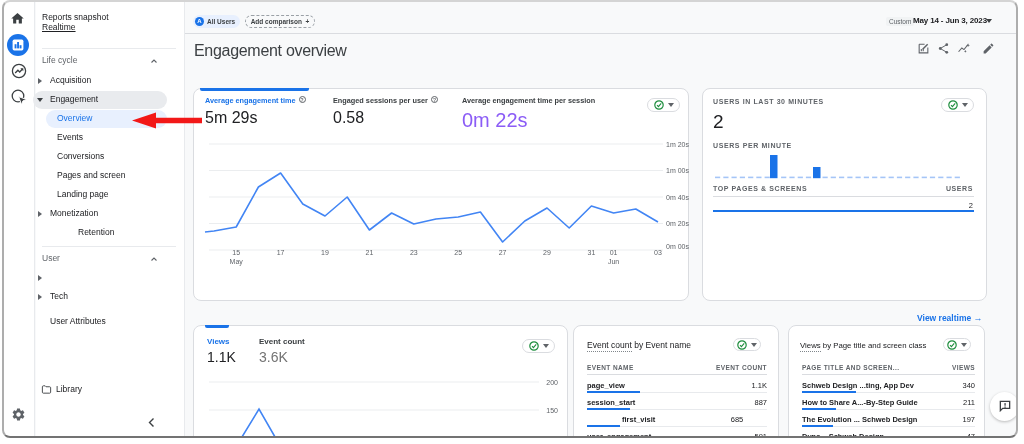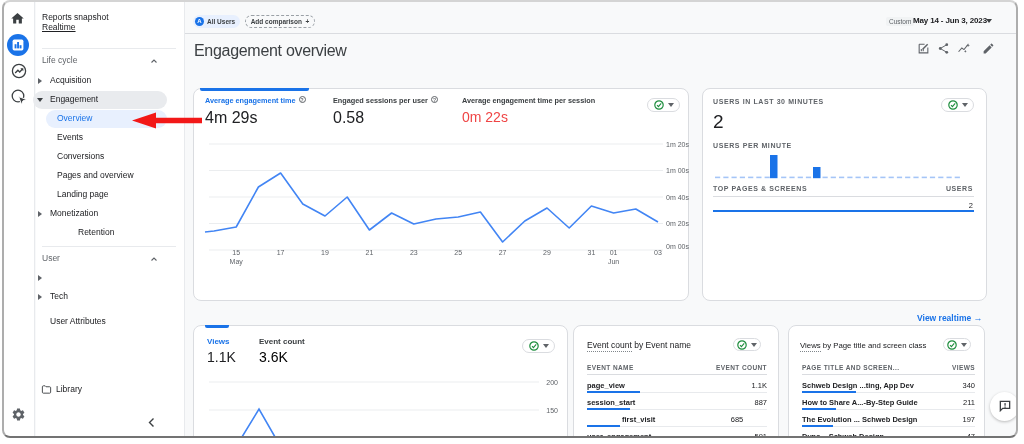--- a/index.html
+++ b/index.html
@@ -55,21 +55,21 @@
     </svg>
     <div class="tri" style="left:36px;top:78px;"></div>
     <div class="mitem" style="left:48px;top:75px;z-index:8;text-align:center;">Acquisition</div>
     <div class="abs" style="left:31px;top:91px;width:134px;height:18px;background:#e9ebee;border-radius:9px;z-index:7;"></div>
     <div class="trid" style="left:35px;top:98px;z-index:8;border-top-color:#3c4043;"></div>
     <div class="mitem" style="left:48px;top:94px;z-index:8;">Engagement</div>
     <div class="abs" style="left:44px;top:110px;width:121px;height:18px;background:#e8f0fe;border-radius:9px;z-index:7;"></div>
     <div class="mitem" style="left:55px;top:113px;z-index:8;color:#1a73e8;">Overview</div>
     <div class="mitem" style="left:55px;top:132px;z-index:8;">Events</div>
     <div class="mitem" style="left:55px;top:151px;z-index:8;">Conversions</div>
-    <div class="mitem" style="left:55px;top:170px;z-index:8;">Pages and overview</div>
+    <div class="mitem" style="left:55px;top:170px;z-index:8;">Pages and screen</div>
     <div class="mitem" style="left:55px;top:189px;z-index:8;">Landing page</div>
     <div class="tri" style="left:36px;top:211px;"></div>
     <div class="mitem" style="left:48px;top:208px;z-index:8;">Monetization</div>
     <div class="mitem" style="left:48px;top:227px;z-index:8;padding-left:28px;">Retention</div>
     <div class="abs" style="left:40px;top:246px;width:134px;height:1px;background:#e8eaed;z-index:8;"></div>
     <div class="sect" style="left:40px;top:253px;z-index:8;">User</div>
     <svg class="abs" style="left:148px;top:255px;z-index:8;" width="8" height="8" viewBox="0 0 8 8">
       <path d="M1.5 5.5 L4 3 L6.5 5.5" fill="none" stroke="#5f6368" stroke-width="1.1"></path>
     </svg>
     <div class="tri" style="left:36px;top:275px;"></div>
@@ -113,25 +113,25 @@
     <svg class="abs" style="left:955px;top:42px;z-index:3;" width="14" height="13" viewBox="0 0 24 24">
       <path fill="none" stroke="#5f6368" stroke-width="2" d="M2 18l6-7 4 3 7-9"></path>
       <path fill="#5f6368" d="M19.5 2.5l1 2.5 2.5 1-2.5 1-1 2.5-1-2.5L16 6l2.5-1zM14.5 14.5l.8 1.9 1.9.8-1.9.8-.8 1.9-.8-1.9-1.9-.8 1.9-.8z"></path>
     </svg>
     <svg class="abs" style="left:980px;top:42px;z-index:3;" width="13" height="13" viewBox="0 0 24 24">
       <path fill="#5f6368" d="M3 17.25V21h3.75L17.81 9.94l-3.75-3.75L3 17.25zM20.71 7.04c.39-.39.39-1.02 0-1.41l-2.34-2.34c-.39-.39-1.02-.39-1.41 0l-1.83 1.83 3.75 3.75 1.83-1.83z"></path>
     </svg>
     <div class="card" style="left:191px;top:88px;width:496px;height:213px;"></div>
     <div class="abs" style="left:198px;top:88px;width:109px;height:3px;background:#1a73e8;border-radius:0 0 2px 2px;z-index:2;"></div>
     <div class="abs" style="left:203px;top:96px;font-size:7.3px;color:#1a73e8;font-weight:bold;z-index:2;">Average engagement time<span style="display:inline-block;width:7px;height:7px;border:0.8px solid #5f6368;border-radius:50%;font-size:5px;color:#5f6368;text-align:center;line-height:6px;vertical-align:1px;margin-left:3px;font-weight:bold;">?</span></div>
-    <div class="abs" style="left:203px;top:109px;font-size:16px;color:#202124;z-index:2;">4m 29s</div>
+    <div class="abs" style="left:203px;top:109px;font-size:16px;color:#202124;z-index:2;">5m 29s</div>
     <div class="abs" style="left:331px;top:96px;font-size:7.3px;color:#3c4043;font-weight:bold;z-index:2;">Engaged sessions per user<span style="display:inline-block;width:7px;height:7px;border:0.8px solid #5f6368;border-radius:50%;font-size:5px;color:#5f6368;text-align:center;line-height:6px;vertical-align:1px;margin-left:3px;font-weight:bold;">?</span></div>
     <div class="abs" style="left:331px;top:109px;font-size:16px;color:#202124;z-index:2;">0.58</div>
     <div class="abs" style="left:460px;top:96px;font-size:7.3px;color:#3c4043;font-weight:bold;z-index:2;">Average engagement time per session</div>
-    <div class="abs" style="left:460px;top:109px;font-size:14px;color:#ef4444;z-index:2;">0m 22s</div>
+    <div class="abs" style="left:460px;top:109px;font-size:20px;color:#8b5cf6;z-index:2;">0m 22s</div>
     <div class="pill" style="left:645px;top:98px;width:33px;height:14px;">
 <svg width="10" height="10" viewBox="0 0 10 10">
         <circle cx="5" cy="5" r="4.2" fill="none" stroke="#1e8e3e" stroke-width="1.2"></circle>
         <path d="M3 5.2 L4.4 6.6 L7.2 3.4" fill="none" stroke="#1e8e3e" stroke-width="1.1"></path>
       </svg>
 <span class="caret"></span>
     </div>
     <svg class="abs" style="left:201px;top:130px;z-index:2;" width="490" height="142" viewBox="0 0 490 142">
 <line x1="6" x2="460" y1="14" y2="14" stroke="#ebedef" stroke-width="1"></line>
 <line x1="6" x2="460" y1="40.5" y2="40.5" stroke="#ebedef" stroke-width="1"></line>
@@ -206,21 +206,21 @@
     <div class="abs caps" style="left:871px;top:185px;width:100px;text-align:right;z-index:2;">USERS</div>
     <div class="abs" style="left:711px;top:196px;width:261px;height:1px;background:#dadce0;z-index:2;"></div>
     <div class="rval" style="left:911px;top:201px;width:60px;z-index:2;">2</div>
     <div class="abs" style="left:711px;top:210px;width:261px;height:2px;background:#1a73e8;z-index:2;"></div>
     <div class="abs" style="left:915px;top:279px;font-size:8.5px;color:#1a73e8;font-weight:bold;z-index:2;margin-top:34px;">View realtime <span style="font-size:9px;">→</span></div>
     <div class="card" style="left:191px;top:325px;width:375px;height:150px;"></div>
     <div class="abs" style="left:203px;top:325px;width:24px;height:3px;background:#1a73e8;border-radius:0 0 2px 2px;z-index:2;"></div>
     <div class="abs" style="left:205px;top:337px;font-size:8px;color:#1a73e8;font-weight:bold;z-index:2;">Views</div>
     <div class="abs" style="left:205px;top:349px;font-size:14px;color:#202124;z-index:2;">1.1K</div>
     <div class="abs" style="left:257px;top:337px;font-size:8px;color:#3c4043;font-weight:bold;z-index:2;">Event count</div>
-    <div class="abs" style="left:257px;top:349px;font-size:14px;color:#000000;z-index:2;">3.6K</div>
+    <div class="abs" style="left:257px;top:349px;font-size:14px;color:#737373;z-index:2;">3.6K</div>
     <div class="pill" style="left:520px;top:339px;width:33px;height:14px;">
 <svg width="10" height="10" viewBox="0 0 10 10">
         <circle cx="5" cy="5" r="4.2" fill="none" stroke="#1e8e3e" stroke-width="1.2"></circle>
         <path d="M3 5.2 L4.4 6.6 L7.2 3.4" fill="none" stroke="#1e8e3e" stroke-width="1.1"></path>
       </svg>
 <span class="caret"></span>
     </div>
     <svg class="abs" style="left:205px;top:375px;z-index:2;" width="355" height="62" viewBox="0 0 355 62">
 <line x1="2" x2="332" y1="7" y2="7" stroke="#ebedef"></line>
 <line x1="2" x2="332" y1="35" y2="35" stroke="#ebedef"></line>

